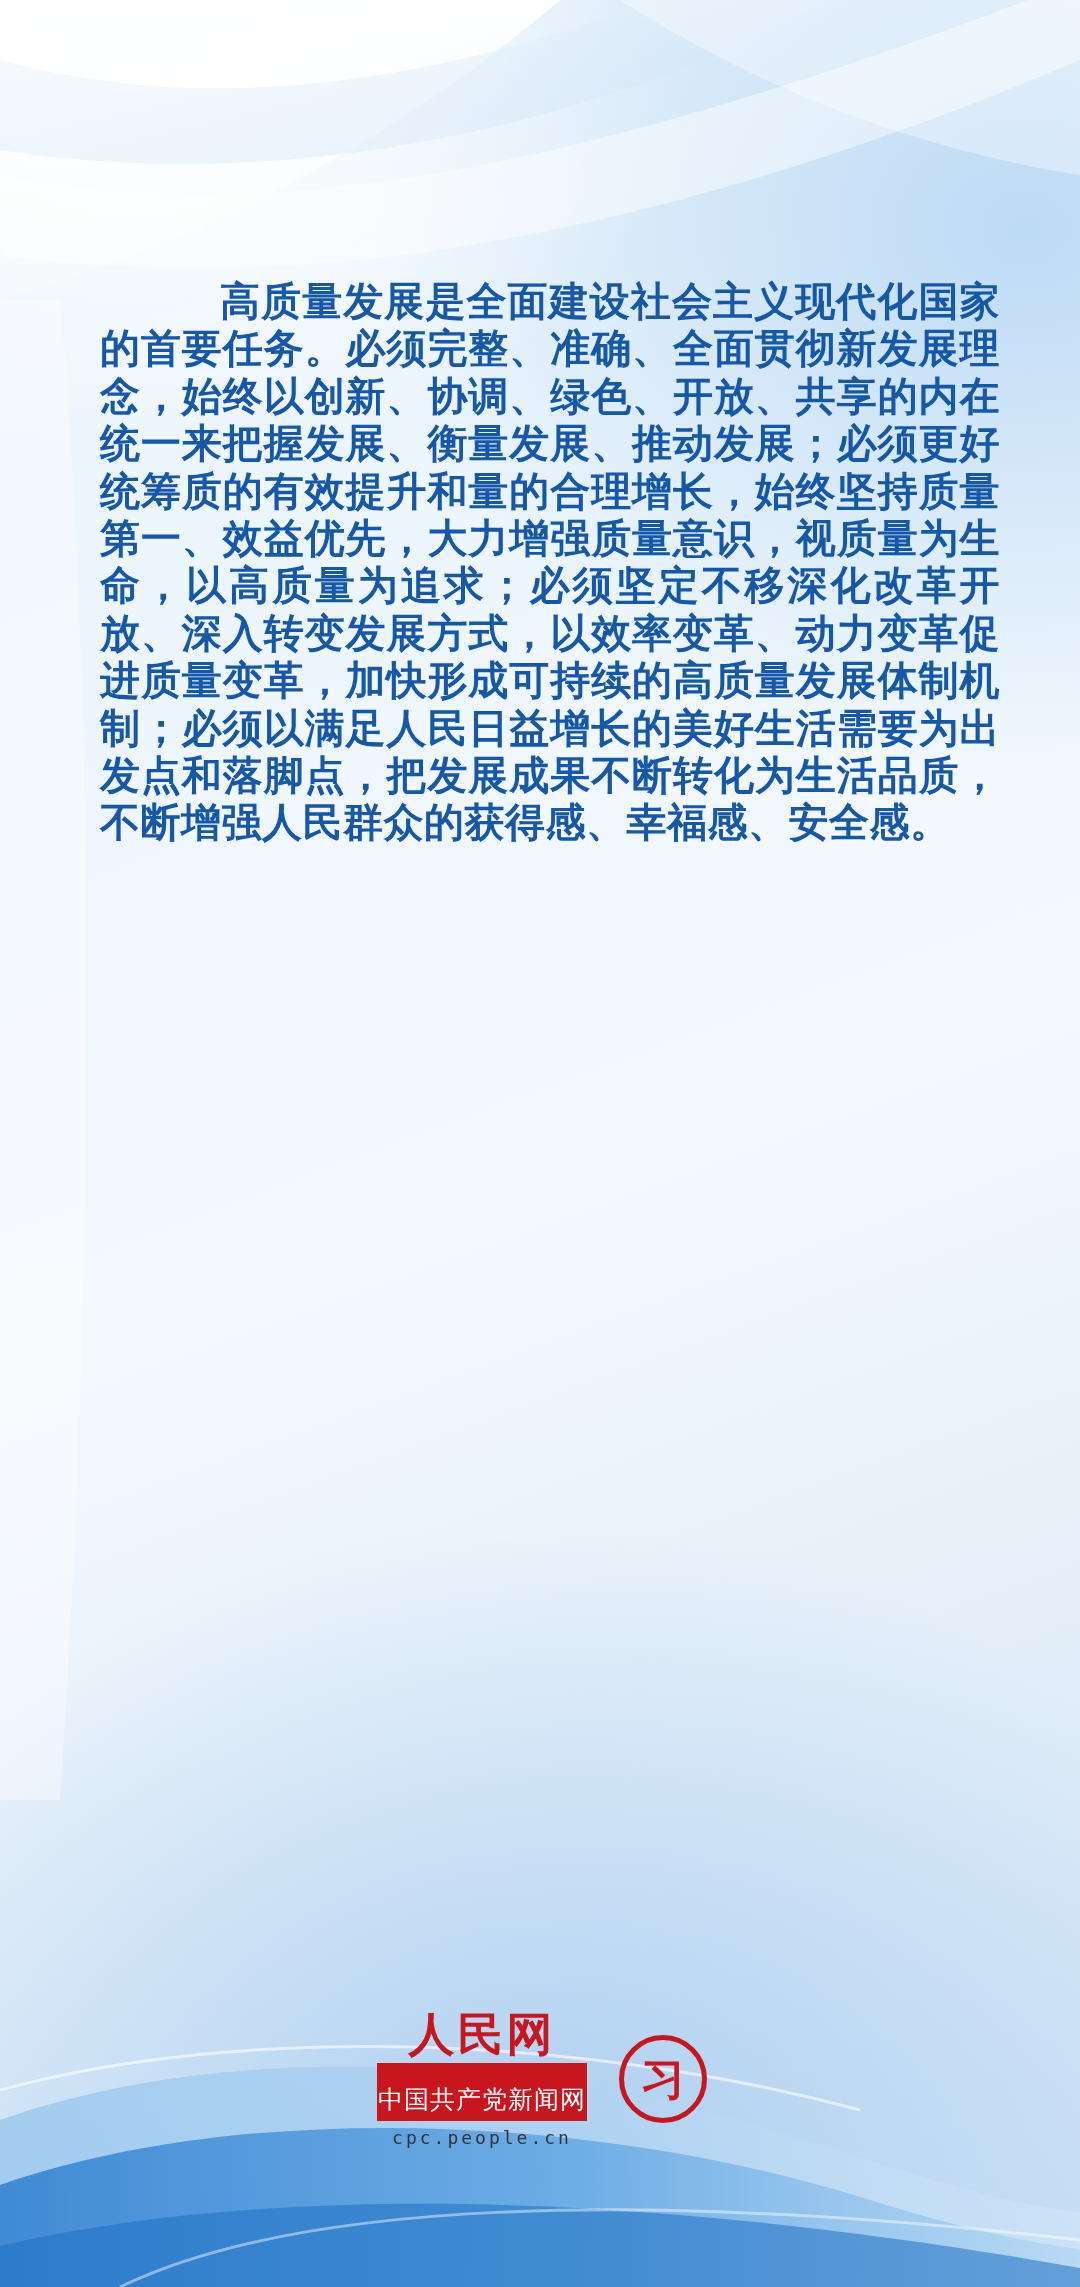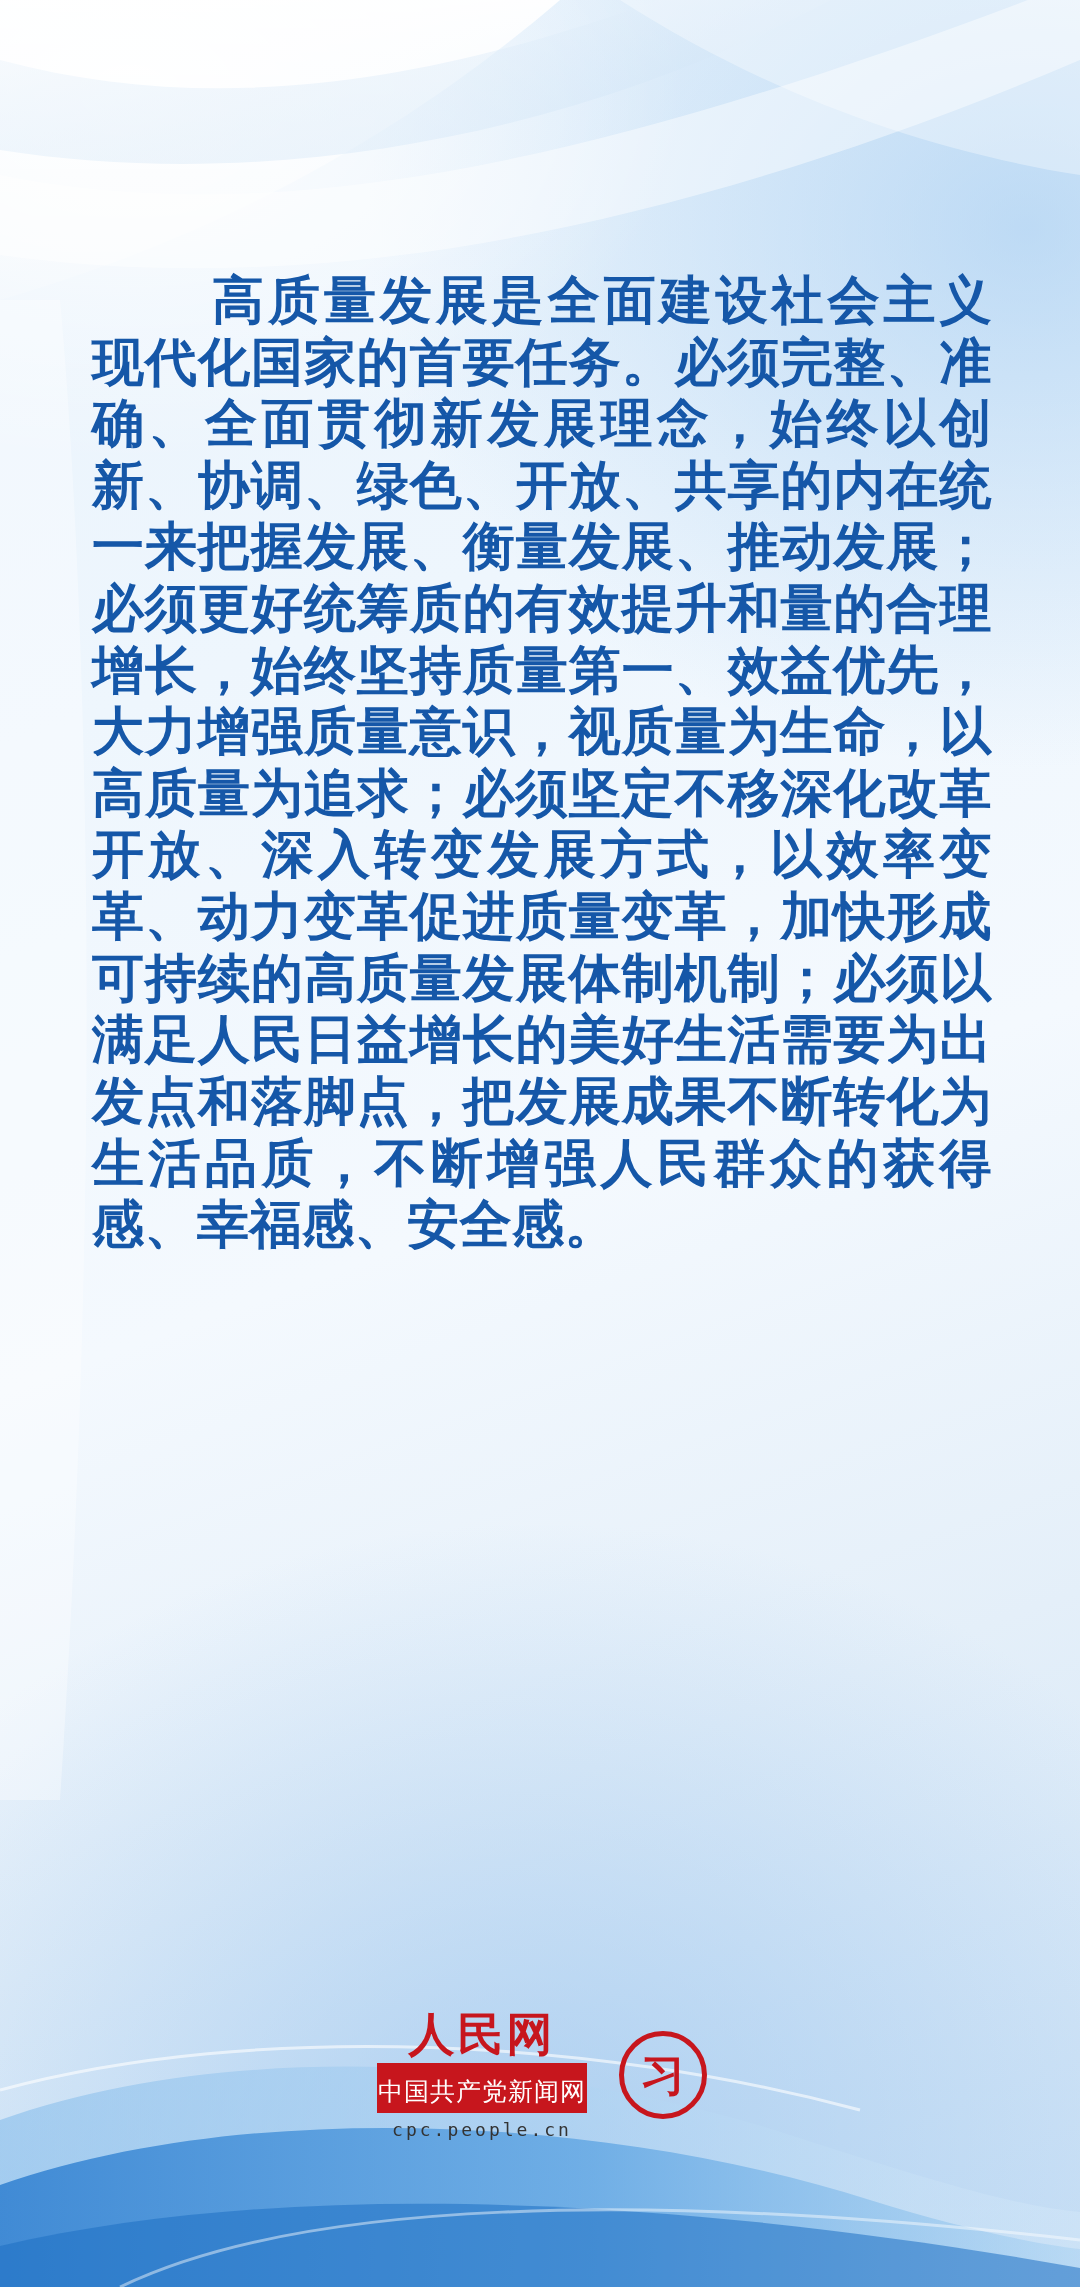--- a/index.html
+++ b/index.html
@@ -44,28 +44,28 @@
   .quote-block {
     position: absolute;
     left: 92px;
     top: 270px;
     width: 900px;
   }
 
   .quote-text {
     font-family: Liberation Serif, serif;
     font-weight: 700;
-    font-size: 52px;
+    font-size: 40px;
     line-height: 1.185;
     letter-spacing: 0.5px;
     color: #1557a8;
     text-indent: 120px;
     text-align: justify;
     text-justify: inter-character;
-    margin: 0;
+    margin: 8px;
   }
 
   .attribution {
     position: absolute;
     left: 96px;
     top: 1855px;
     width: 890px;
     font-family: "DejaVu Sans", "Liberation Sans", sans-serif;
     font-size: 31px;
     line-height: 1.45;
@@ -102,21 +102,21 @@
   }
   .people-logo .bar {
     margin-top: 5px;
     width: 210px;
     background: #c7161d;
     color: #ffffff;
     font-family: "DejaVu Sans", "Liberation Sans", sans-serif;
     font-size: 25px;
     letter-spacing: 1px;
     text-align: center;
-    padding: 12px 0 5px;
+    padding: 20px 0 5px;
     box-sizing: border-box;
   }
   .people-logo .domain {
     margin-top: 6px;
     font-family: "DejaVu Sans Mono", "Liberation Mono", monospace;
     font-size: 18px;
     letter-spacing: 3px;
     color: #333333;
   }
 

